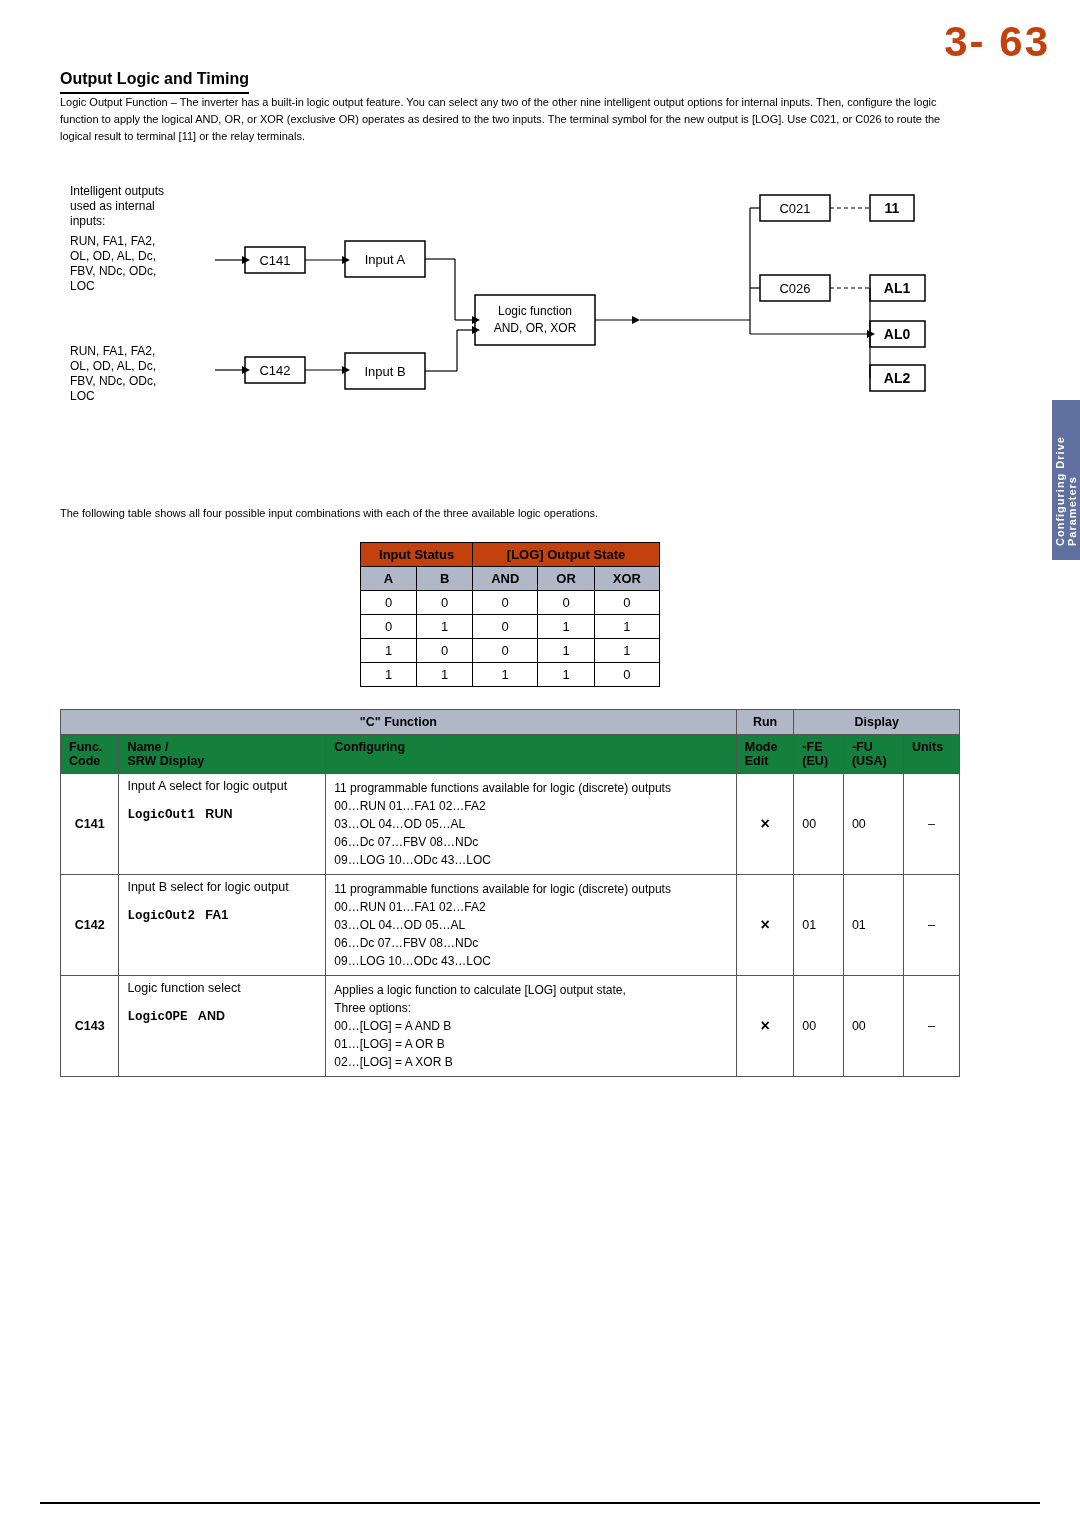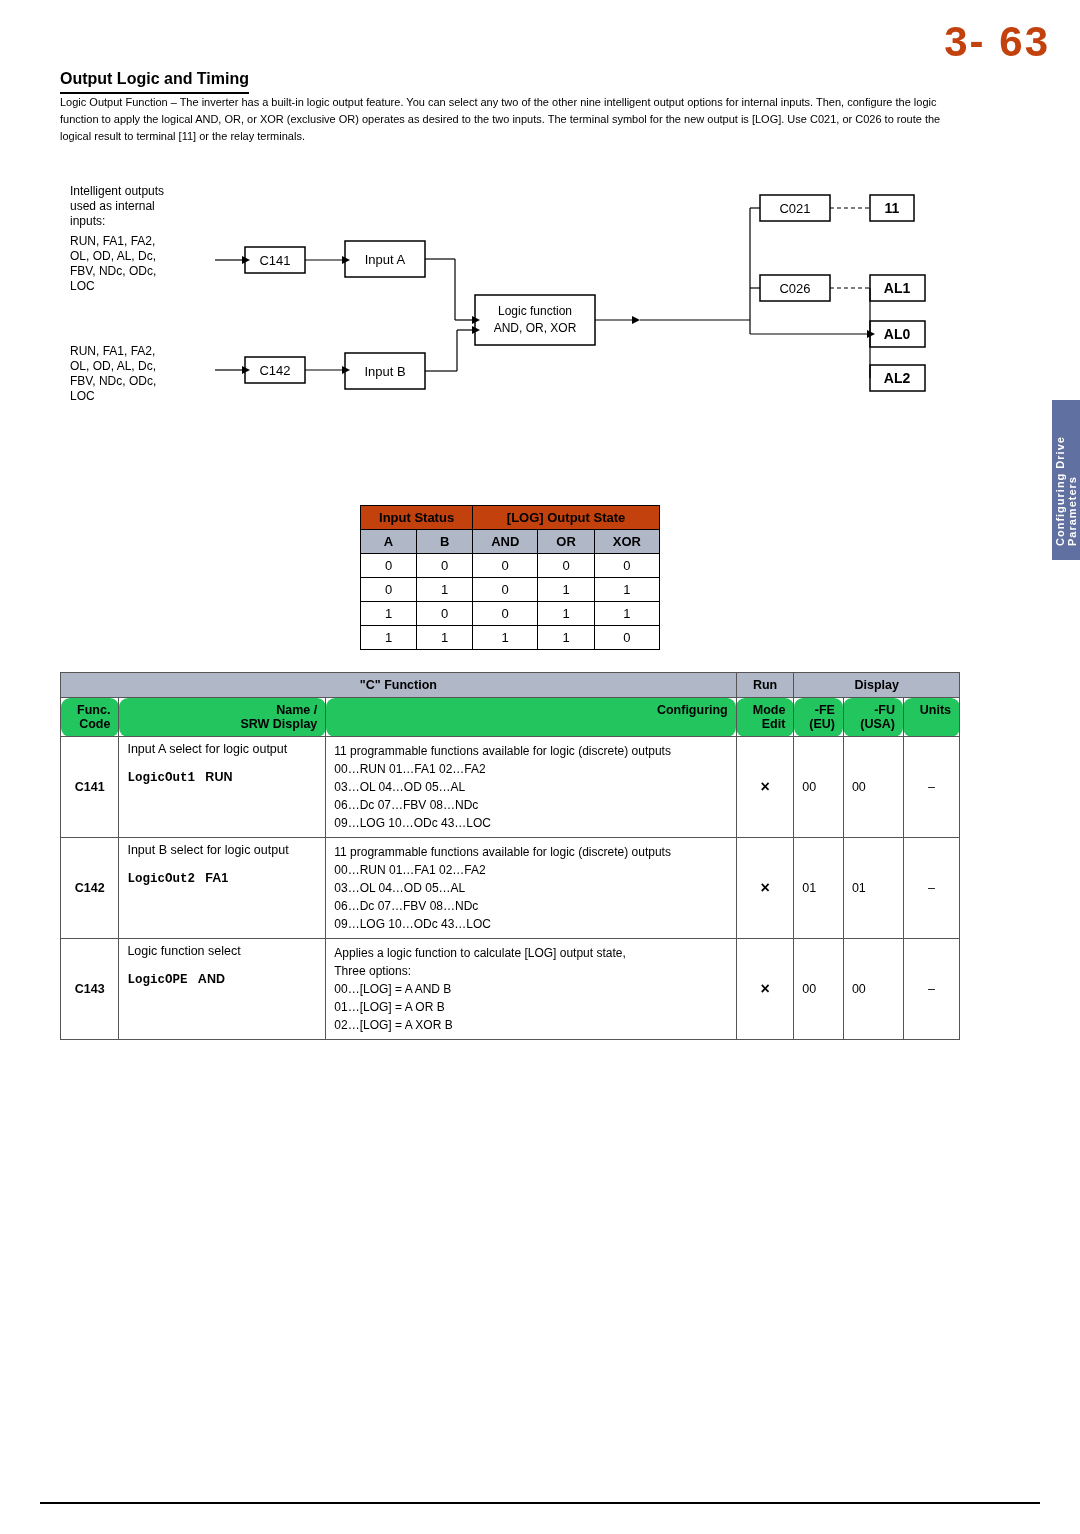--- a/index.html
+++ b/index.html
@@ -87,24 +87,23 @@
       border: 1px solid #555;
       padding: 5px 8px;
       vertical-align: top;
     }
     .func-table .header-row th {
       background: #b0b8c8;
       text-align: center;
       font-weight: bold;
     }
     .func-table .sub-header th {
-      background: #22c55e;
-      text-align: right;
-      font-weight: bold;
-      border-radius: 9px;
+      background: #15803d;
+      text-align: left;
+      font-weight: bold;
     }
     .func-table .func-code {
       font-weight: bold;
       text-align: center;
       vertical-align: middle;
     }
     .func-table .name-cell {
       vertical-align: top;
     }
     .func-table .srw-display {
@@ -268,20 +267,21 @@
       <line x1="690" y1="43" x2="690" y2="155" stroke="#000" stroke-width="1.2"></line>
       <line x1="690" y1="123" x2="700" y2="123" stroke="#000" stroke-width="1.2"></line>
 
       <line x1="690" y1="155" x2="690" y2="169" stroke="#000" stroke-width="1.2"></line>
       <line x1="690" y1="169" x2="810" y2="169" stroke="#000" stroke-width="1.2"></line>
       <polygon points="807,165 815,169 807,173" fill="#000"></polygon>
     </svg>
   </div>
 
   
+  <p class="body-text">The following table shows all four possible input combinations with each of the three available logic operations.</p>
 
   
   <table class="logic-table">
     <thead>
       <tr>
         <th colspan="2">Input Status</th>
         <th colspan="3">[LOG] Output State</th>
       </tr>
       <tr>
         <th>A</th>

